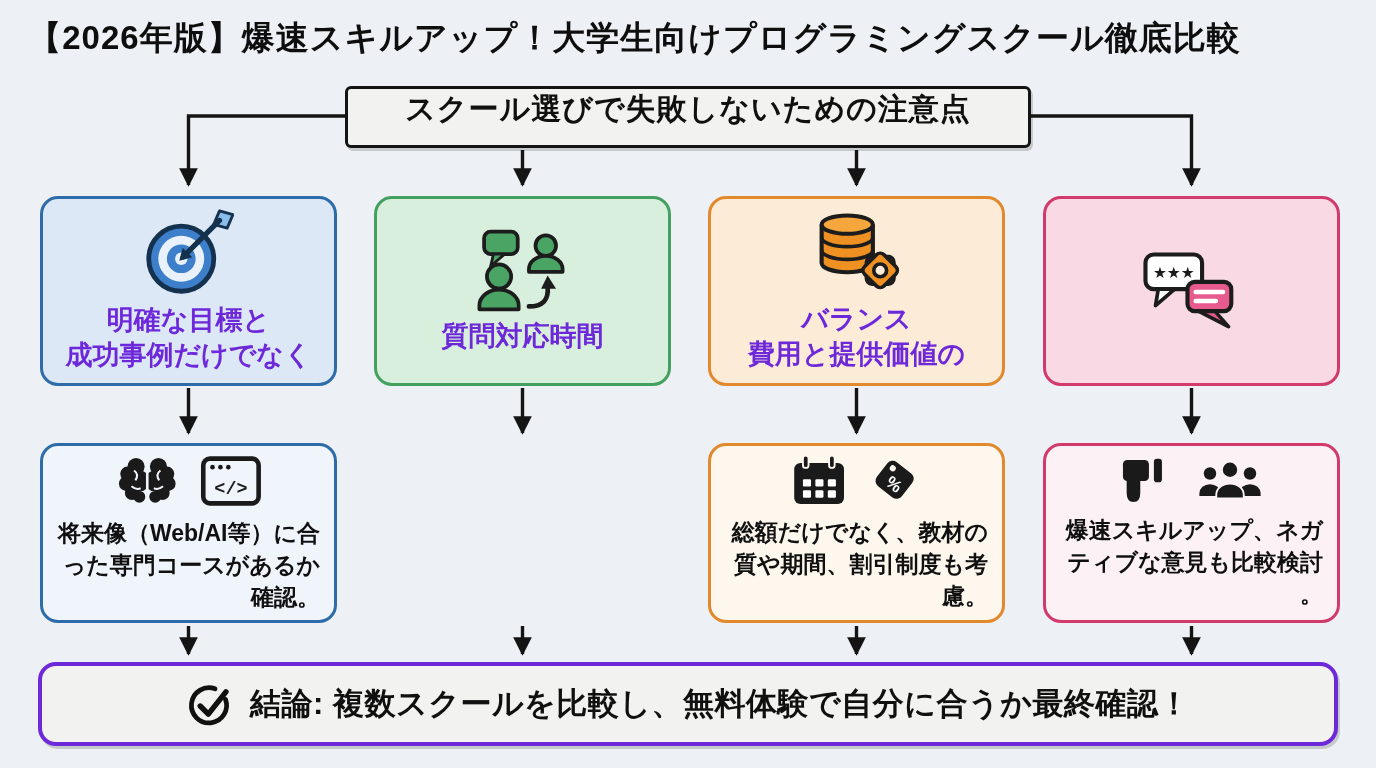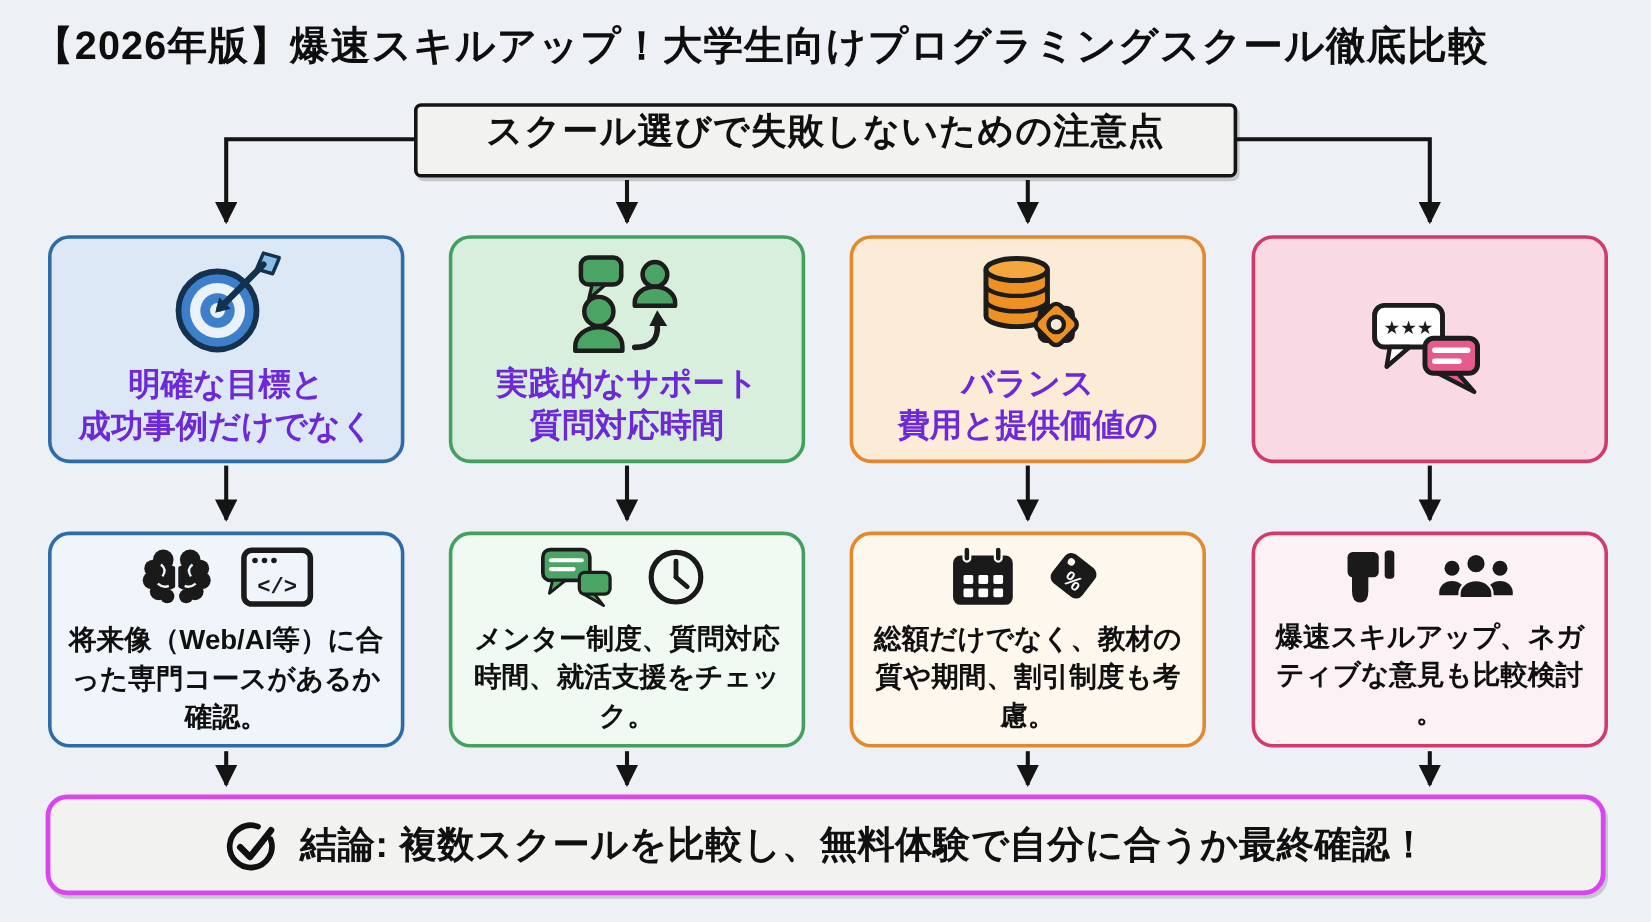--- a/index.html
+++ b/index.html
@@ -28,25 +28,25 @@
     position:absolute;width:297px;box-sizing:border-box;
     border:3.5px solid var(--accent);border-radius:18px;
     display:flex;flex-direction:column;align-items:center;justify-content:center;
     text-align:center;
   }
   .row1{top:196px;height:190px;background:var(--fill);gap:6px;}
   .row2{top:443px;height:180px;background:var(--fill2);gap:8px;padding:6px 14px;}
   .c0{left:40px}.c1{left:374px}.c2{left:708px}.c3{left:1043px}
   .heading{font-size:27px;font-weight:900;line-height:1.3;color:#6d28d9;}
   .detail{font-size:23px;font-weight:800;line-height:1.38;color:#101010;
-    overflow-wrap:anywhere;line-break:anywhere;}
+    overflow-wrap:anywhere;line-break:anywhere;text-align:right;}
   .iconrow{display:flex;align-items:center;justify-content:center;gap:16px;}
   .conclusion{
     position:absolute;left:38px;top:662px;width:1300px;height:84px;
-    background:#f2f2f0;border:4px solid #d946ef;border-radius:18px;
+    background:#f2f2f0;border:4px solid #6d28d9;border-radius:18px;
     box-shadow:2px 3px 0 rgba(20,20,20,.18);
     display:flex;align-items:center;justify-content:center;gap:18px;
     box-sizing:border-box;
   }
   .conclusion span{font-size:31px;font-weight:900;letter-spacing:.5px;}
   svg{display:block;}
 </style>
 </head>
 <body>
 
@@ -101,21 +101,20 @@
       <rect x="14" y="5" width="36" height="24" rx="7" fill="#4aa565" stroke="#1c1c1c" stroke-width="4"></rect>
       <path d="M24,29 L21,42 L36,29 Z" fill="#4aa565" stroke="#1c1c1c" stroke-width="3" stroke-linejoin="round"></path>
       <circle cx="80" cy="20" r="11" fill="#4aa565" stroke="#1c1c1c" stroke-width="4"></circle>
       <path d="M62,48 v-3 a18,14 0 0 1 36,0 v3 z" fill="#4aa565" stroke="#1c1c1c" stroke-width="4" stroke-linejoin="round"></path>
       <circle cx="30" cy="53" r="13" fill="#4aa565" stroke="#1c1c1c" stroke-width="4"></circle>
       <path d="M9,88 v-4 a21,17 0 0 1 42,0 v4 z" fill="#4aa565" stroke="#1c1c1c" stroke-width="4" stroke-linejoin="round"></path>
       <path d="M62,85 q22,0 20,-21" fill="none" stroke="#1c1c1c" stroke-width="5" stroke-linecap="round"></path>
       <polygon points="75,66 82,52 91,66" fill="#1c1c1c"></polygon>
     </svg>
     <div class="heading">
-      <div>実践的なサポート</div>
       <div>質問対応時間</div>
     </div>
   </div>
 
   <div class="box row1 c2" style="--accent: #e2892e; --fill: #fcebd7; --fill2: #fdf7ee;">
     <svg height="86" viewBox="0 0 108 94">
       <path d="M16,16 v42 a28,10 0 0 0 56,0 v-42" fill="#ef9122" stroke="#1c1c1c" stroke-width="4.5"></path>
       <ellipse cx="44" cy="16" rx="28" ry="10" fill="#f5a63c" stroke="#1c1c1c" stroke-width="4.5"></ellipse>
       <path d="M16,30 a28,10 0 0 0 56,0" fill="none" stroke="#1c1c1c" stroke-width="4"></path>
       <path d="M16,44 a28,10 0 0 0 56,0" fill="none" stroke="#1c1c1c" stroke-width="4"></path>
@@ -170,38 +169,20 @@
         <rect x="8" y="10" width="84" height="68" rx="10" fill="none" stroke="#1a1a1a" stroke-width="7"></rect>
         <circle cx="22" cy="23" r="3.5" fill="#1a1a1a"></circle>
         <circle cx="34" cy="23" r="3.5" fill="#1a1a1a"></circle>
         <circle cx="46" cy="23" r="3.5" fill="#1a1a1a"></circle>
         <text x="50" y="64" text-anchor="middle" font-size="28" font-weight="bold" font-family="Liberation Mono, DejaVu Sans Mono, monospace" fill="#1a1a1a">&lt;/&gt;</text>
       </svg>
     </div>
     <div class="detail">将来像（Web/AI等）に合った専門コースがあるか確認。</div>
   </div>
 
-  <div class="box row2 c1" style="--accent: #43a05e; --fill: #d9efdd; --fill2: #f1f9f3;">
-    <div class="iconrow">
-      <svg height="54" viewBox="0 0 96 80">
-        <rect x="5" y="6" width="58" height="38" rx="9" fill="#4aa565" stroke="#1c1c1c" stroke-width="4.5"></rect>
-        <line x1="15" y1="19" x2="53" y2="19" stroke="#ffffff" stroke-width="5" stroke-linecap="round"></line>
-        <line x1="15" y1="30" x2="43" y2="30" stroke="#ffffff" stroke-width="5" stroke-linecap="round"></line>
-        <path d="M17,44 L13,60 L33,44 Z" fill="#4aa565" stroke="#1c1c1c" stroke-width="3.5" stroke-linejoin="round"></path>
-        <path d="M68,60 L80,75 L54,60 Z" fill="#4aa565" stroke="#1c1c1c" stroke-width="3.5" stroke-linejoin="round"></path>
-        <rect x="50" y="34" width="38" height="27" rx="7" fill="#4aa565" stroke="#1c1c1c" stroke-width="4"></rect>
-      </svg>
-      <svg height="56" viewBox="0 0 100 84">
-        <circle cx="50" cy="42" r="31" fill="none" stroke="#1a1a1a" stroke-width="6.5"></circle>
-        <line x1="50" y1="42" x2="50" y2="22" stroke="#1a1a1a" stroke-width="6" stroke-linecap="round"></line>
-        <line x1="50" y1="42" x2="64" y2="54" stroke="#1a1a1a" stroke-width="6" stroke-linecap="round"></line>
-      </svg>
-    </div>
-    <div class="detail">メンター制度、質問対応時間、就活支援をチェック。</div>
-  </div>
 
   <div class="box row2 c2" style="--accent: #e2892e; --fill: #fcebd7; --fill2: #fdf7ee;">
     <div class="iconrow">
       <svg height="56" viewBox="0 0 100 90">
         <rect x="10" y="16" width="80" height="66" rx="10" fill="#1a1a1a"></rect>
         <rect x="24" y="4" width="9" height="20" rx="4.5" fill="#1a1a1a" stroke="#fdf7ee" stroke-width="3"></rect>
         <rect x="66" y="4" width="9" height="20" rx="4.5" fill="#1a1a1a" stroke="#fdf7ee" stroke-width="3"></rect>
         <g fill="#ffffff">
           <rect x="24" y="42" width="13" height="12" rx="2"></rect>
           <rect x="44" y="42" width="13" height="12" rx="2"></rect>

